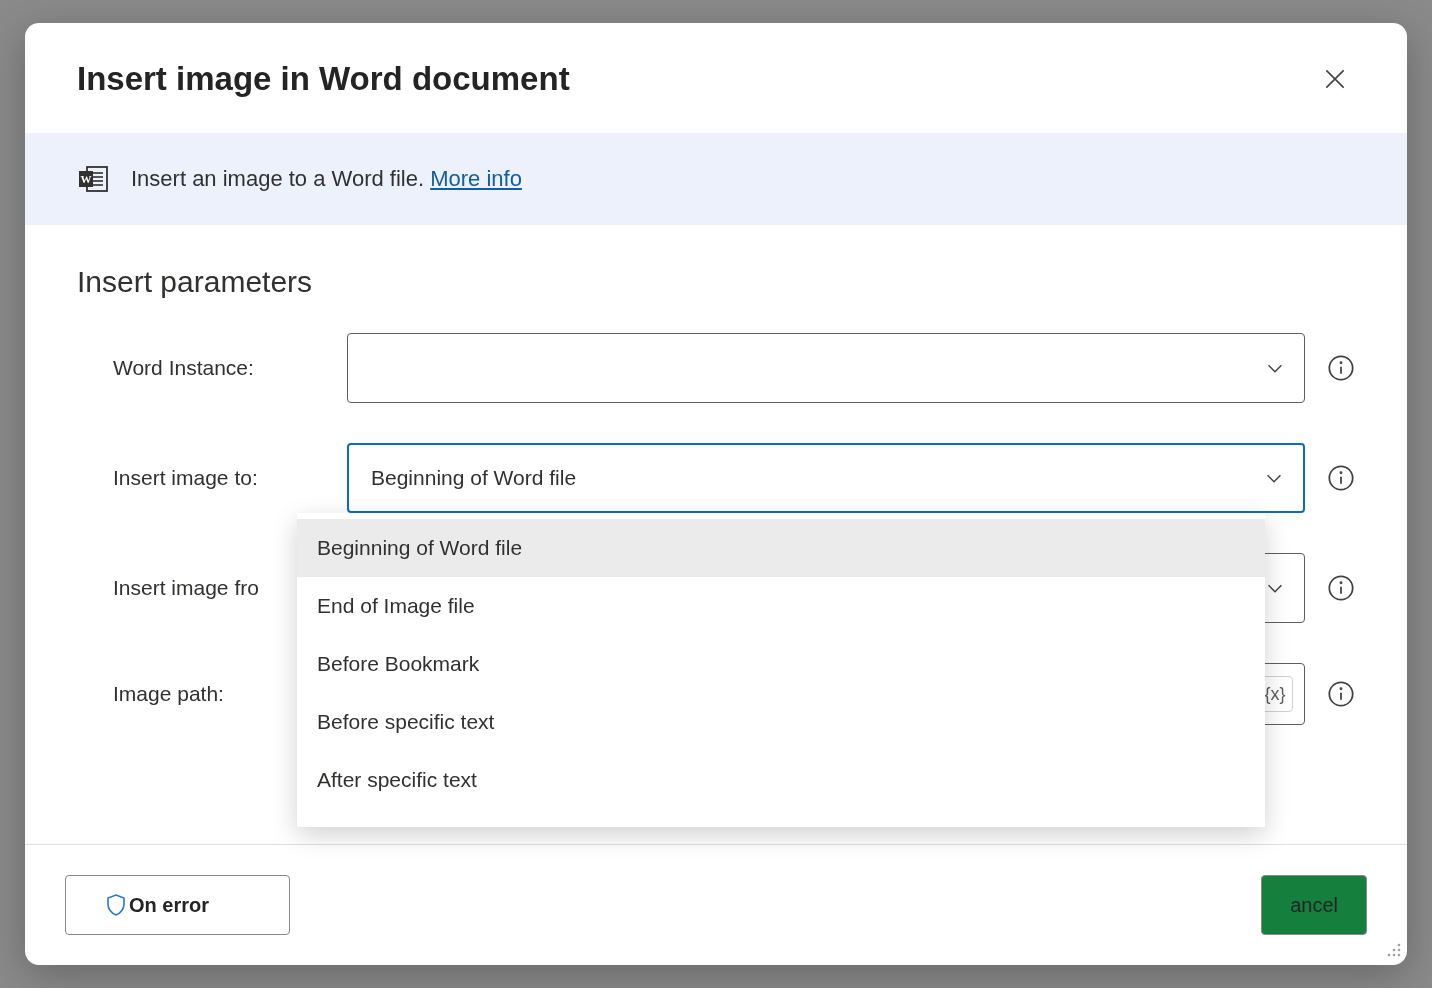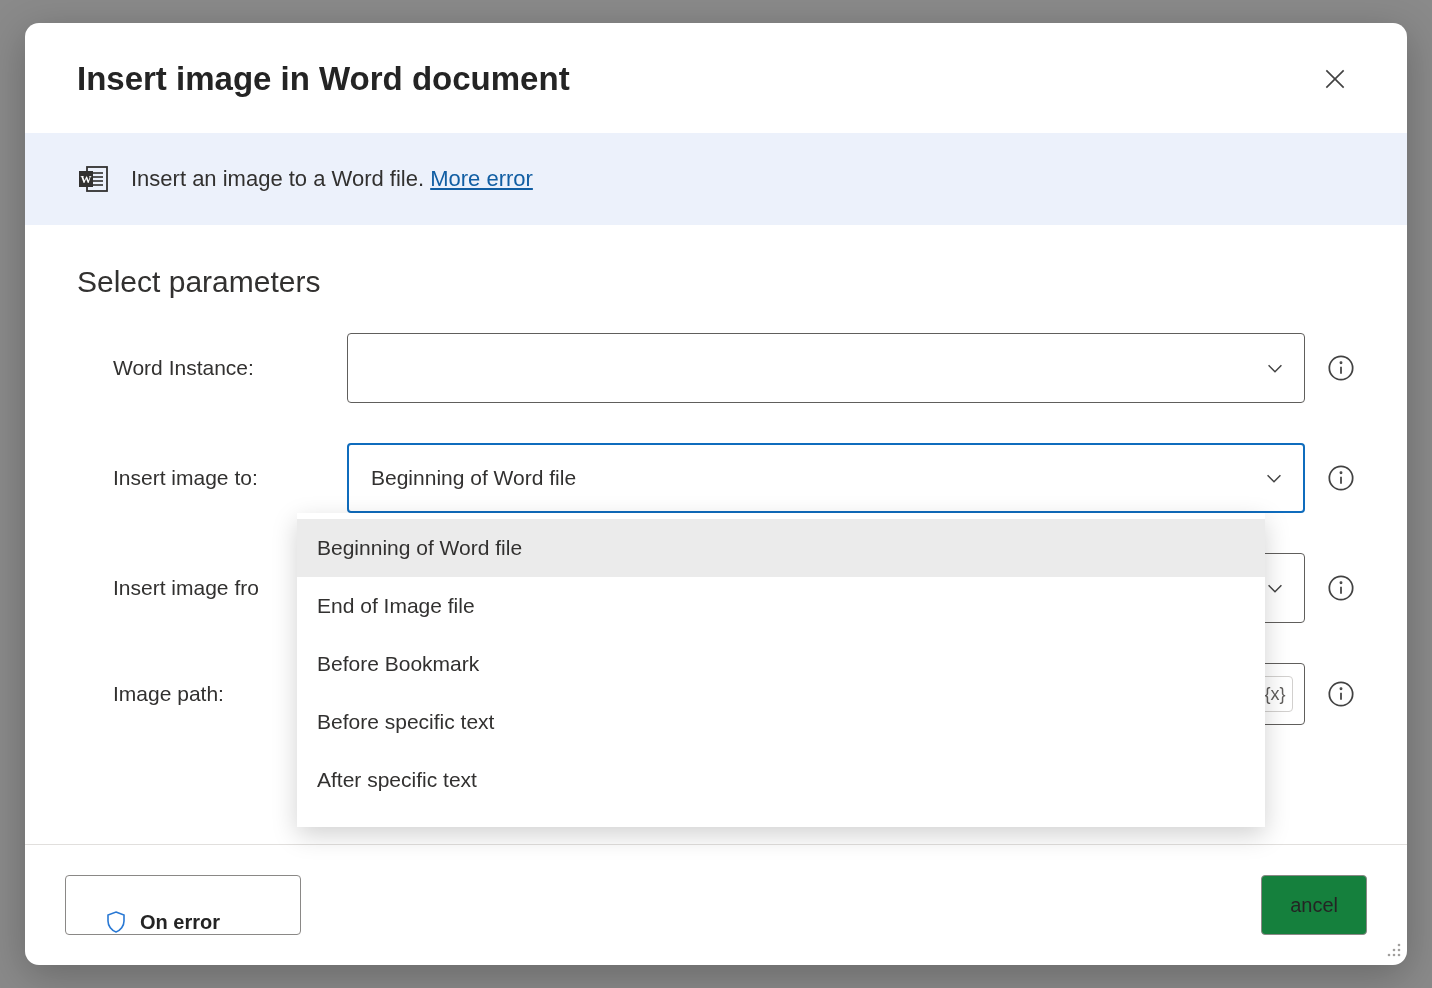--- a/index.html
+++ b/index.html
@@ -180,22 +180,22 @@
     display: flex;
     align-items: center;
     justify-content: space-between;
   }
   .on-error-btn {
     height: 60px;
     border: 1px solid #8a8886;
     border-radius: 4px;
     background: #fff;
     display: flex;
-    align-items: flex-end;
-    gap: 12px;
+    align-items: center;
+    gap: 1px;
     padding: 0 80px 0 38px;
     font-size: 20px;
     font-weight: 600;
     color: #242424;
     cursor: pointer;
   }
   .shield-icon { width: 24px; height: 24px; color: #2878d4; }
   .cancel-btn {
     height: 60px;
     border: 1px solid #8a8886;
@@ -234,26 +234,26 @@
           <rect x="10" y="4" width="20" height="24" fill="none" stroke="#323130" stroke-width="1.8"></rect>
           <line x1="14" y1="10" x2="26" y2="10" stroke="#323130" stroke-width="1.6"></line>
           <line x1="14" y1="14" x2="26" y2="14" stroke="#323130" stroke-width="1.6"></line>
           <line x1="14" y1="18" x2="26" y2="18" stroke="#323130" stroke-width="1.6"></line>
           <line x1="14" y1="22" x2="26" y2="22" stroke="#323130" stroke-width="1.6"></line>
           <rect x="2" y="8" width="14" height="16" fill="#323130"></rect>
           <text x="9" y="20" text-anchor="middle" fill="#fff" font-size="11" font-weight="bold" font-family="Segoe UI">W</text>
         </svg>
     </span>
     <span>
-      <span>Insert an image to a Word file. </span><a class="more-info-link">More error</a>
+      <span>Insert an image to a Word file. </span><a class="more-info-link">More info</a>
     </span>
   </div>
 
   <div class="content">
-    <div class="section-title">Select parameters</div>
+    <div class="section-title">Insert parameters</div>
 
     <div class="param-row">
       <div class="param-label">Word Instance:</div>
       <div class="param-control">
         <div class="select-box">
           <span></span>
           <svg class="chevron-down" viewBox="0 0 24 24" fill="none" stroke="currentColor" stroke-width="1.6">
               <path d="M5 9 L12 16 L19 9"></path>
             </svg>
         </div>

